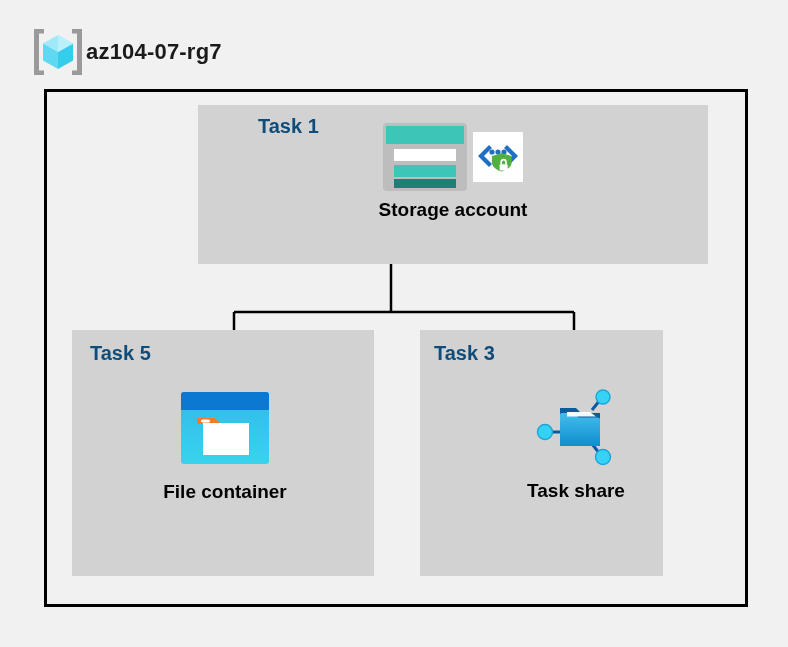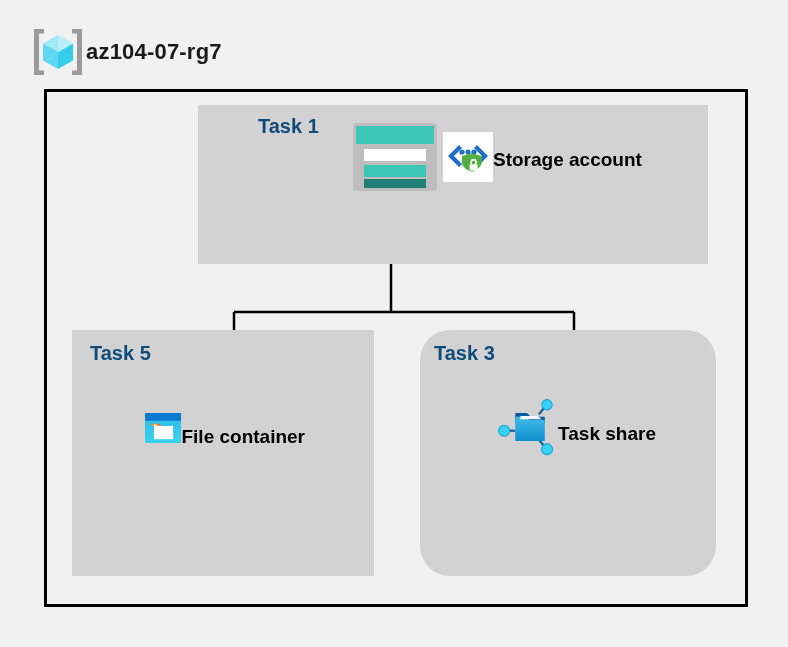--- a/index.html
+++ b/index.html
@@ -51,38 +51,38 @@
   }
 
   
   .task-panel {
     position: absolute;
     background: #d2d2d2;
     box-sizing: border-box;
   }
   #panel-task1 { left: 198px; top: 105px; width: 510px; height: 159px; }
   #panel-task5 { left: 72px;  top: 330px; width: 302px; height: 246px; padding-left: 20px; }
-  #panel-task3 { left: 420px; top: 330px; width: 296px; height: 246px; border-radius: 30px; }
+  #panel-task3 { left: 420px; top: 330px; width: 243px; height: 246px; }
 
   .task-label {
     position: absolute;
     font-size: 20px;
     font-weight: bold;
     color: #0f4c7a;
     white-space: nowrap;
   }
   #panel-task1 .task-label { left: 40px; top: 10px; margin-left: 20px; }
   #panel-task5 .task-label { left: 18px; top: 12px; }
   #panel-task3 .task-label { left: 14px; top: 12px; }
 
   
   .node {
     position: absolute;
     display: flex;
-    flex-direction: row;
+    flex-direction: column;
     align-items: center;
   }
   .node-caption {
     font-size: 19px;
     font-weight: bold;
     color: #000000;
     white-space: nowrap;
     text-align: center;
   }
 

